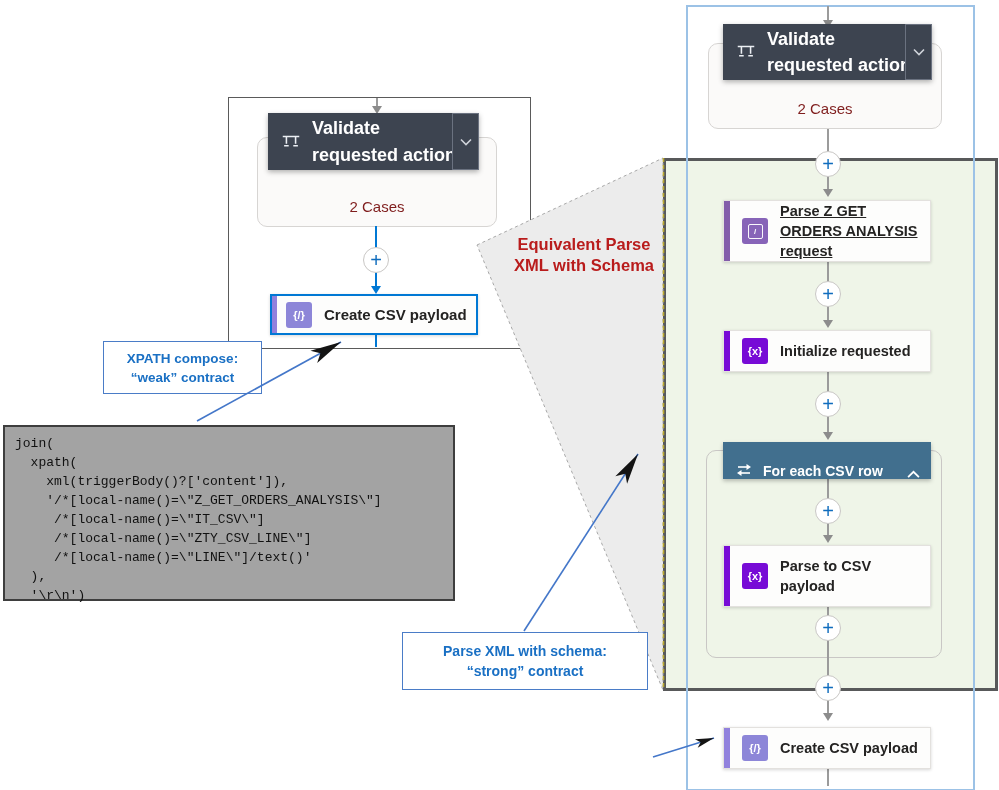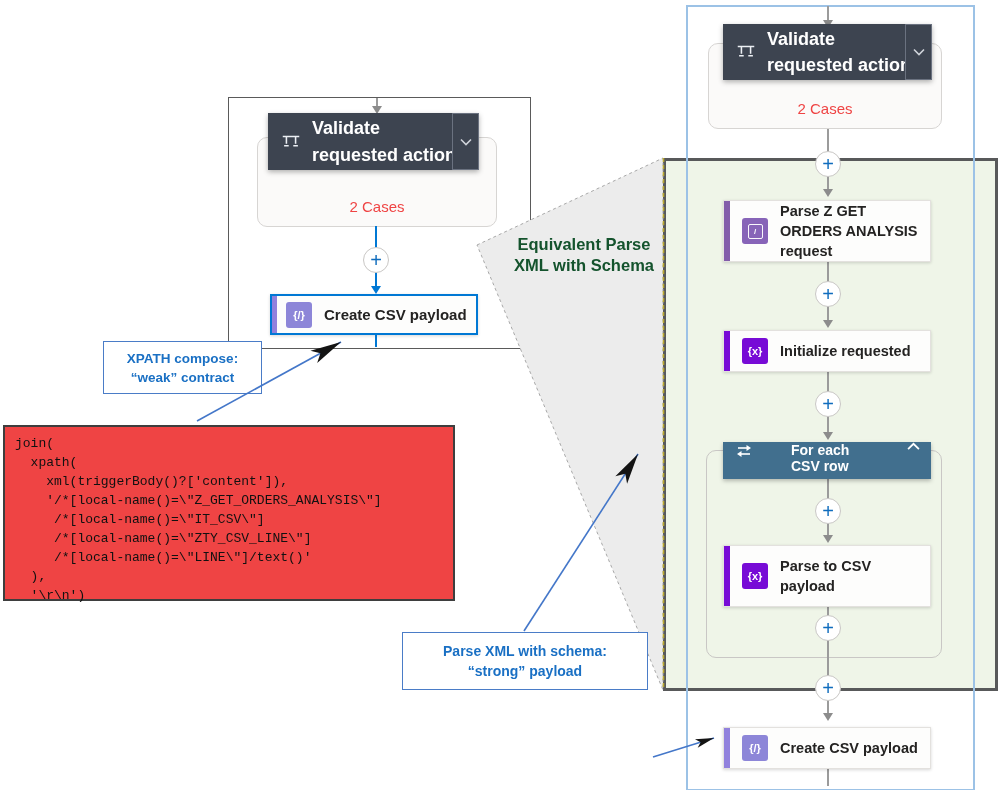--- a/index.html
+++ b/index.html
@@ -18,29 +18,29 @@
   .plus{position:absolute;width:26px;height:26px;border-radius:50%;background:#fff;border:1px solid #c9c7c5;color:#0f6cbd;font-size:20px;font-weight:400;display:flex;align-items:center;justify-content:center;line-height:1;box-sizing:border-box;}
   
   .card{position:absolute;background:#fdfdfc;border:1px solid #e3e1de;box-shadow:0 1px 3px rgba(0,0,0,.16);display:flex;align-items:center;box-sizing:border-box;}
   .bar{align-self:stretch;width:6px;flex:none;}
   .aicon{width:26px;height:26px;border-radius:3px;color:#fff;display:flex;align-items:center;justify-content:center;font-size:11px;font-weight:bold;margin-left:12px;flex:none;}
   .clabel{font-size:14.5px;font-weight:600;color:#242322;line-height:1.4;margin-left:12px;}
   
   .dhead{position:absolute;background:#3d4450;color:#fff;display:flex;align-items:center;box-shadow:0 2px 5px rgba(0,0,0,.3);box-sizing:border-box;}
   .dhead .title{font-size:18px;font-weight:600;line-height:1.45;margin-left:10px;width:150px;}
   .chevcell{position:absolute;right:0;top:0;bottom:0;width:27px;border:1px solid #6b7280;display:flex;align-items:center;justify-content:center;box-sizing:border-box;}
-  .loophead{position:absolute;background:#416f8e;color:#fff;display:flex;align-items:flex-start;box-shadow:0 2px 4px rgba(0,0,0,.25);box-sizing:border-box;gap:28px;}
+  .loophead{position:absolute;background:#416f8e;color:#fff;display:flex;align-items:flex-end;box-shadow:0 2px 4px rgba(0,0,0,.25);box-sizing:border-box;}
   .loophead .title{font-size:14px;font-weight:600;margin-left:10px;flex:1;}
   .scopebox{position:absolute;background:#fbfaf9;border:1px solid #d7d5d3;border-radius:10px;box-sizing:border-box;}
-  .cases{position:absolute;left:0;right:0;bottom:11px;text-align:center;color:#ef4444;font-size:15px;}
+  .cases{position:absolute;left:0;right:0;bottom:11px;text-align:center;color:#7f1d1d;font-size:15px;}
   .loopbox{position:absolute;border:1px solid #c9c7c5;border-radius:10px;background:transparent;box-sizing:border-box;}
   
   .note{position:absolute;background:#fff;border:1.6px solid #4a7cc7;color:#1a70c4;font-weight:bold;text-align:center;white-space:pre-line;box-sizing:border-box;}
-  .codebox{position:absolute;background:#ef4444;border:2px solid #3e3e3e;font-family:"Liberation Mono","DejaVu Sans Mono",monospace;color:#111;white-space:pre;box-sizing:border-box;}
-  .equiv{position:absolute;color:#14532d;font-weight:bold;font-size:16.5px;line-height:21px;text-align:center;white-space:pre-line;}
+  .codebox{position:absolute;background:#a3a3a3;border:2px solid #3e3e3e;font-family:"Liberation Mono","DejaVu Sans Mono",monospace;color:#111;white-space:pre;box-sizing:border-box;}
+  .equiv{position:absolute;color:#b91c1c;font-weight:bold;font-size:16.5px;line-height:21px;text-align:center;white-space:pre-line;}
   .pxinner{width:13px;height:13px;border:1.5px solid rgba(255,255,255,.95);border-radius:2px;display:flex;align-items:center;justify-content:center;font-size:8px;font-weight:bold;color:#fff;}
   svg.layer{position:absolute;left:0;top:0;width:999px;height:790px;pointer-events:none;}
 </style>
 </head>
 <body>
 
 <div id="canvas">
 
   <div class="greenbox" style="left:663px;top:158px;width:335px;height:533px;"></div>
 
@@ -134,21 +134,21 @@
   <div class="plus" style="left:815px;top:391px;">+</div>
   <div class="plus" style="left:815px;top:498px;">+</div>
   <div class="plus" style="left:815px;top:615px;">+</div>
   <div class="plus" style="left:815px;top:675px;">+</div>
 
   <div class="card" style="left:723px;top:200px;width:208px;height:62px;">
     <div class="bar" style="background:#825caa;"></div>
     <div class="aicon" style="background:#8764b8;">
       <span class="pxinner">/</span>
     </div>
-    <div class="clabel" style="width:148px;">Parse Z GET ORDERS ANALYSIS request</div>
+    <div class="clabel" style="width:148px;text-decoration:underline;">Parse Z GET ORDERS ANALYSIS request</div>
   </div>
 
   <div class="card" style="left:723px;top:330px;width:208px;height:42px;">
     <div class="bar" style="background:#770bd6;"></div>
     <div class="aicon" style="background:#770bd6;">{x}</div>
     <div class="clabel">Initialize requested</div>
   </div>
 
   <div class="loophead" style="left:723px;top:442px;width:208px;height:37px;">
     <svg width="18" height="18" viewBox="0 0 18 18" style="margin-left:12px;flex:none;">
@@ -169,21 +169,21 @@
     <div class="clabel" style="width:125px;">Parse to CSV payload</div>
   </div>
 
   <div class="card" style="left:723px;top:727px;width:208px;height:42px;">
     <div class="bar" style="background:#9181dd;"></div>
     <div class="aicon" style="background:#8d86d8;">{/}</div>
     <div class="clabel">Create CSV payload</div>
   </div>
 
   <div class="note" style="left:402px;top:632px;width:246px;height:58px;font-size:14px;line-height:20px;padding-top:8px;">Parse XML with schema:
-“strong” payload</div>
+“strong” contract</div>
 
   <svg class="layer">
     <defs>
       <marker id="dartL" markerUnits="userSpaceOnUse" markerWidth="36" markerHeight="20" refX="33" refY="10" orient="auto">
         <path d="M33,10 L2,3 L9.5,10 L2,17 Z" fill="#141414"></path>
       </marker>
       <marker id="dartS" markerUnits="userSpaceOnUse" markerWidth="22" markerHeight="13" refX="20" refY="6.5" orient="auto">
         <path d="M20,6.5 L1.5,2 L6,6.5 L1.5,11 Z" fill="#141414"></path>
       </marker>
     </defs>

